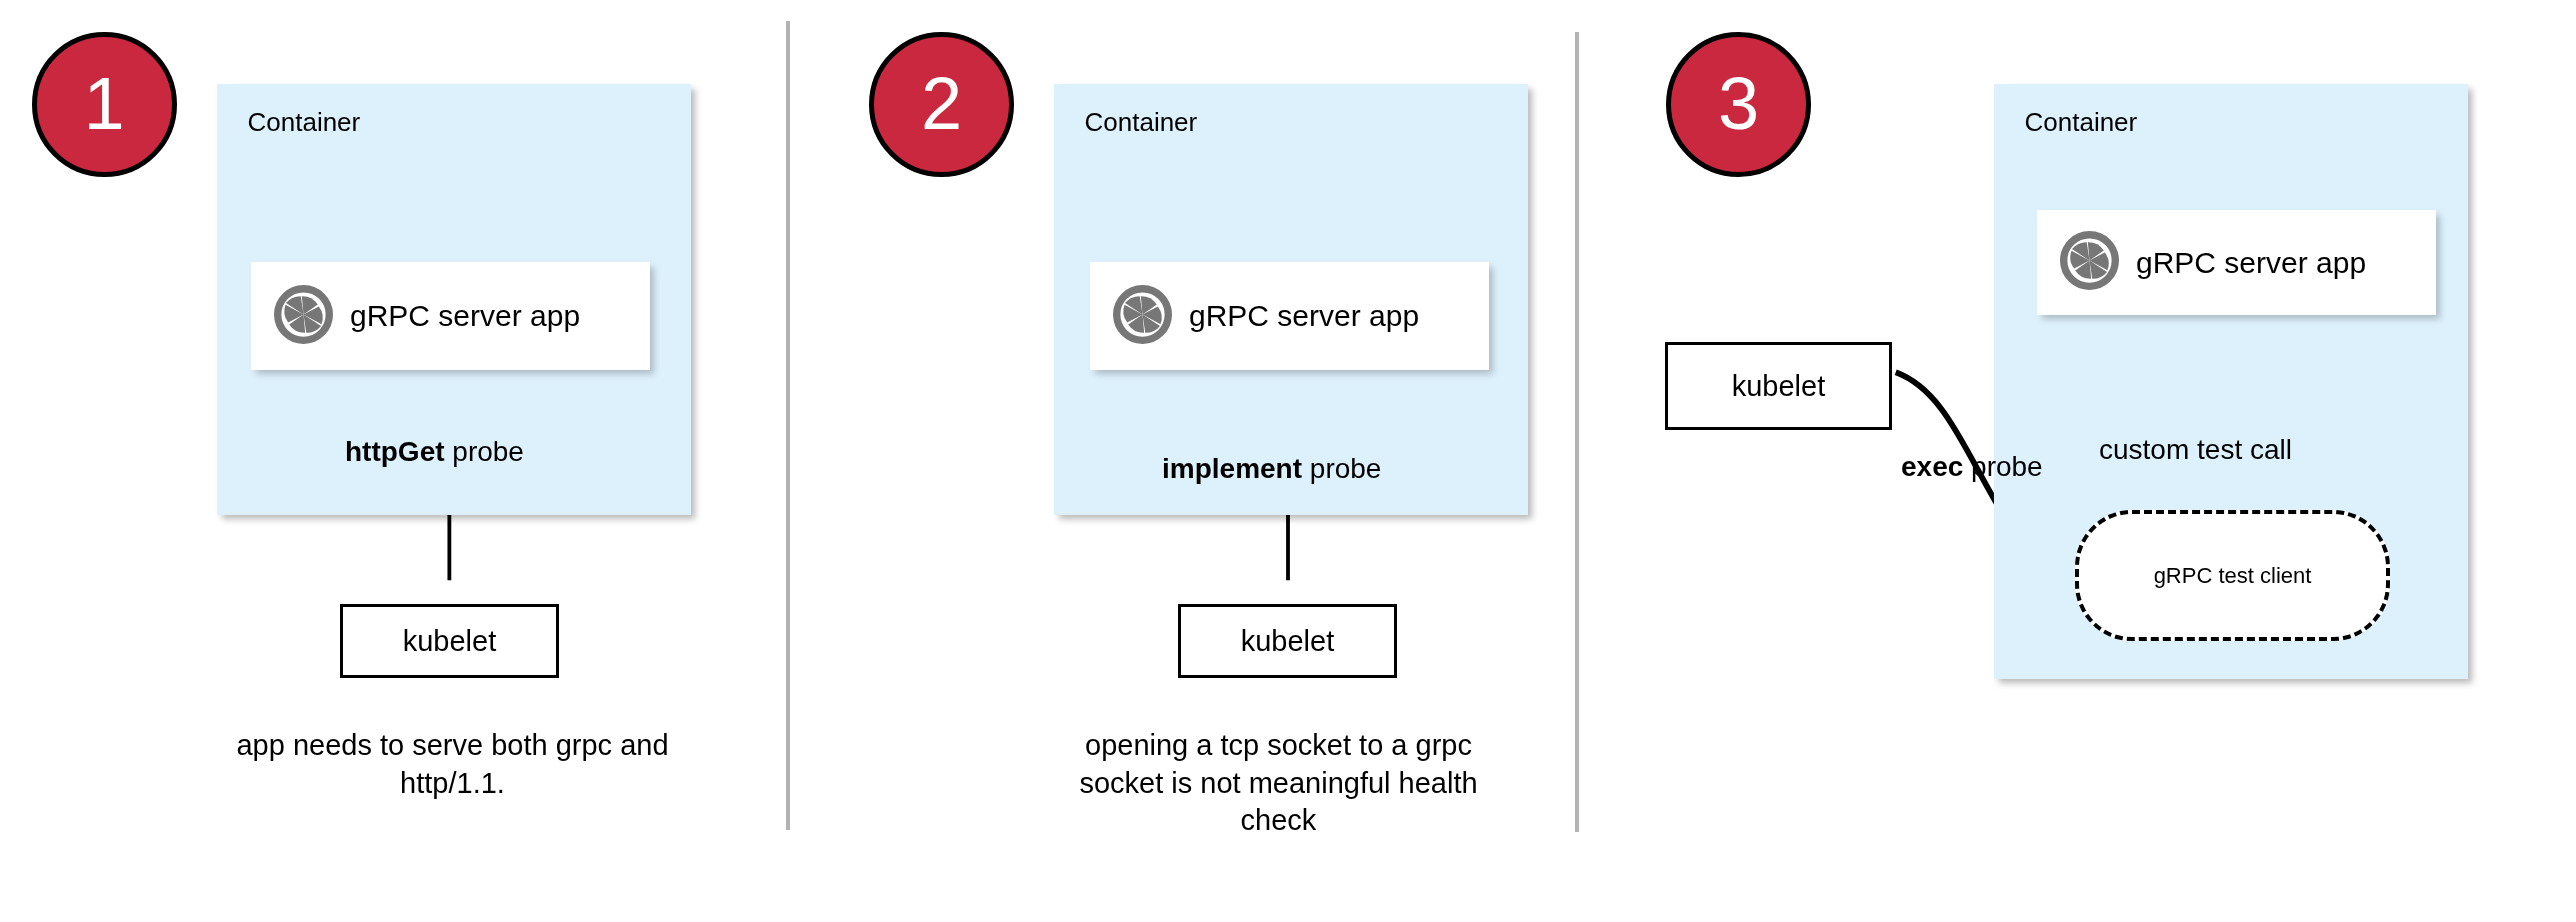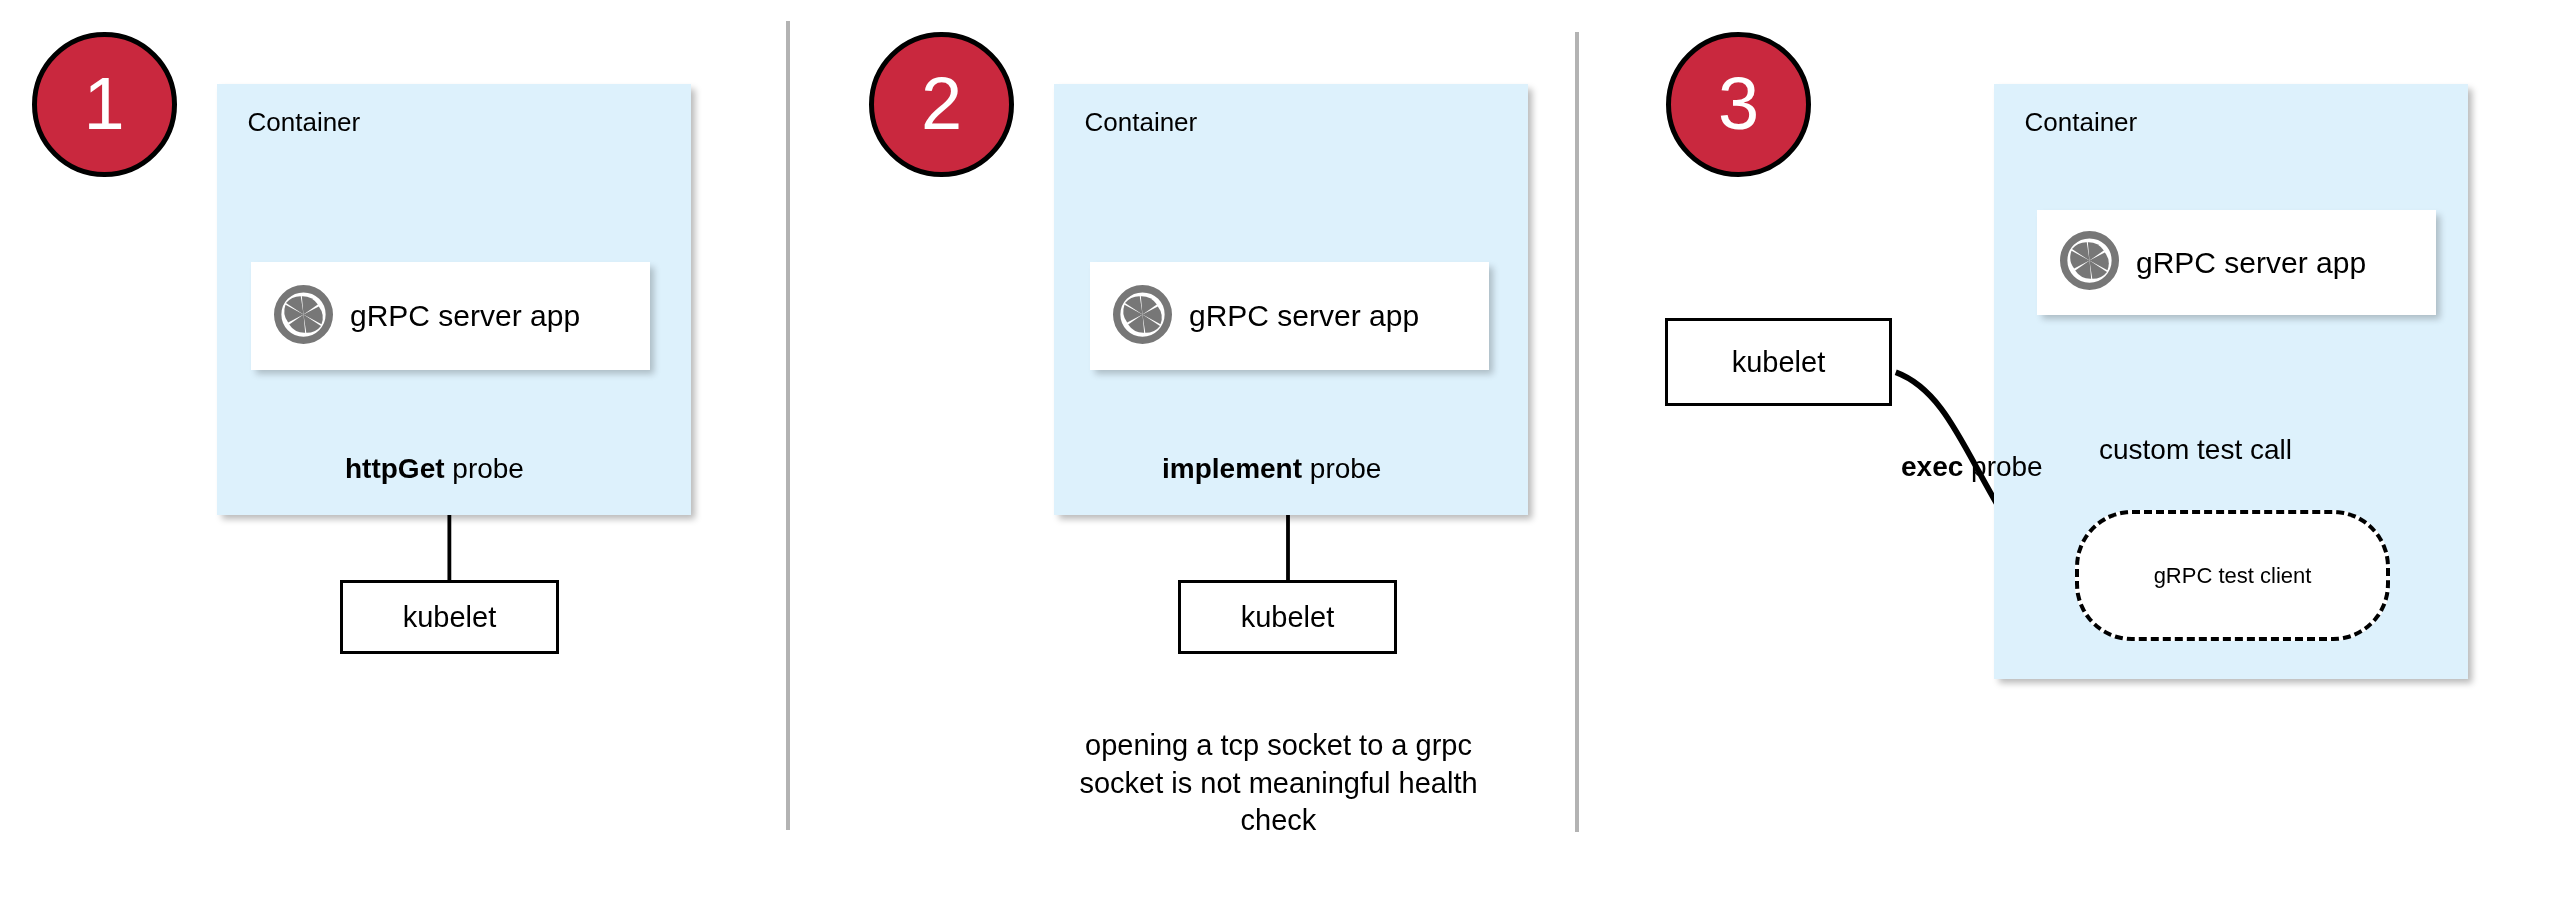--- a/index.html
+++ b/index.html
@@ -86,20 +86,21 @@
 
   
   .plain-box {
     position: absolute;
     background: #ffffff;
     border: 3.8px solid #000000;
     box-sizing: border-box;
     display: flex;
     align-items: center;
     justify-content: center;
+    margin-top: 24px;
   }
   .plain-box-label {
     font-size: 29px;
     color: #000000;
     white-space: nowrap;
   }
 
   
   .dashed-box {
     position: absolute;
@@ -187,28 +188,29 @@
           <path d="M32 32 L51.0 44.4 A20 20 0 0 1 35.0 51.9 Z"></path>
           <path d="M32 32 L33.8 51.8 A20 20 0 0 1 16.5 42.8 Z"></path>
           <path d="M32 32 L15.4 40.8 A20 20 0 0 1 12.5 21.5 Z"></path>
           <path d="M32 32 L13.0 19.6 A20 20 0 0 1 29.0 12.1 Z"></path>
         </g>
       </svg>
     </span>
     <span class="app-label">gRPC server app</span>
   </div>
 
-  <div class="edge-label" style="left:345px; top:453px;">
+  <div class="edge-label" style="left:345px; top:436px;">
     <b>httpGet</b><span> probe</span>
   </div>
 
   <div class="plain-box" style="left:340px; top:580px; width:219px; height:74px;">
     <span class="plain-box-label">kubelet</span>
   </div>
 
+  <div class="caption" style="left:219px; top:727px; width:467px;">app needs to serve both grpc and http/1.1.</div>
 
   <div class="badge" style="left:869px; top:31.5px;">
     <span class="badge-num">2</span>
   </div>
 
   <div class="container-box" style="left:1054px; top:84px; width:474px; height:431px;">
     <span class="container-label">Container</span>
   </div>
 
   <div class="app-card" style="left:1090px; top:262px; width:399px; height:108px;">

